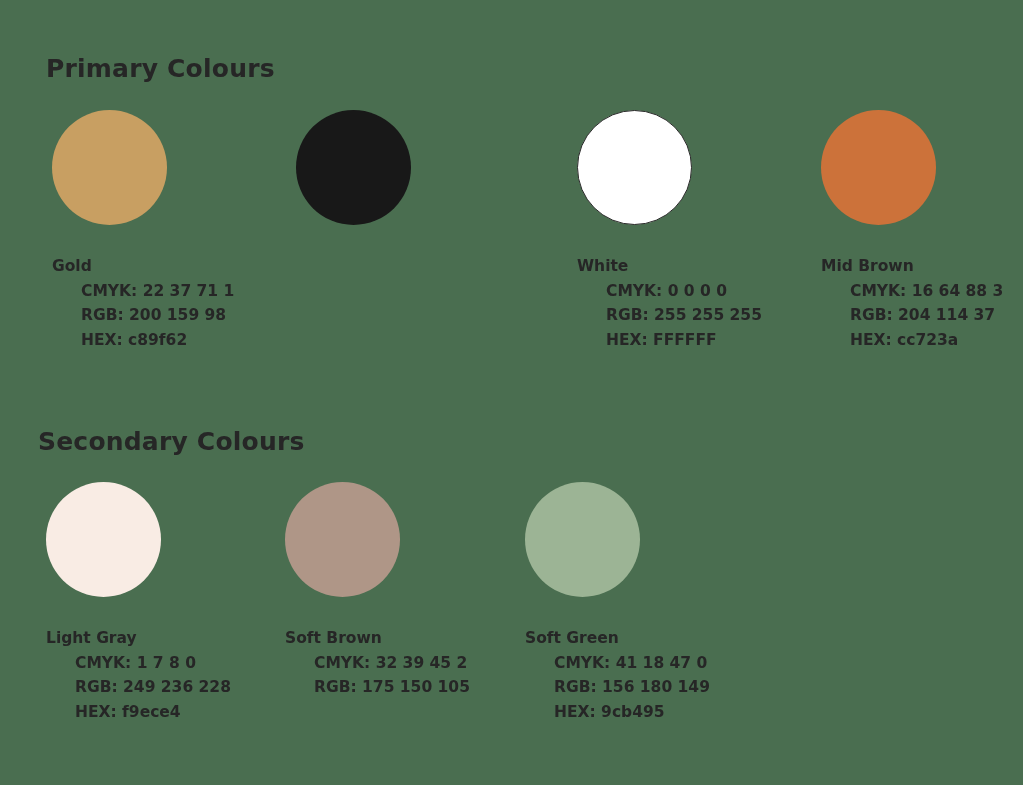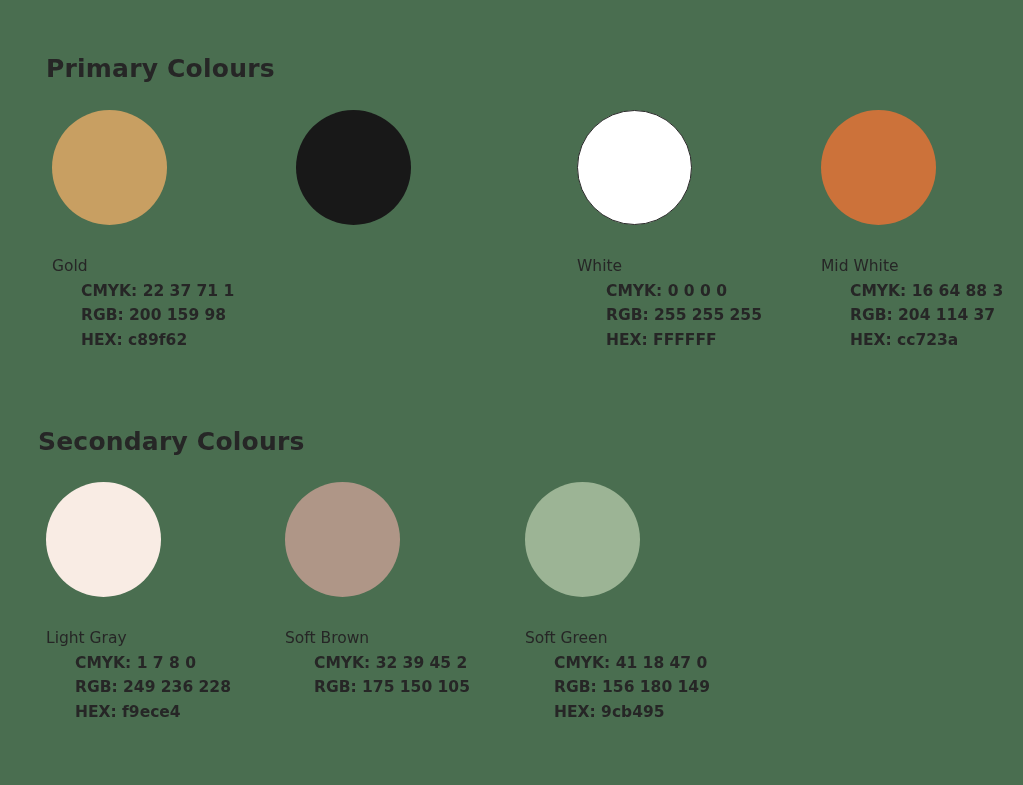--- a/index.html
+++ b/index.html
@@ -64,21 +64,21 @@
   .swatch-info {
     margin-top: 29px;
     font-size: 15.5px;
     line-height: 24.5px;
     font-weight: 700;
     color: #262626;
     white-space: nowrap;
   }
   .swatch-name {
     font-size: 15.5px;
-    font-weight: 400;
+    font-weight: 700;
     display: block;
   }
   .swatch-line { display: block; margin-left: 29px; }
 
   
   .col-1 { left: 52px; }
   .col-2 { left: 296px; }
   .col-3 { left: 577px; }
   .col-4 { left: 821px; }
 
@@ -116,21 +116,21 @@
         <span class="swatch-name">White</span>
         <span class="swatch-line">CMYK: 0 0 0 0</span>
         <span class="swatch-line">RGB: 255 255 255</span>
         <span class="swatch-line">HEX: FFFFFF</span>
       </div>
     </div>
 
     <div class="swatch col-4">
       <div class="swatch-circle" id="c-p3" style="background-color: rgb(204, 114, 58);"></div>
       <div class="swatch-info">
-        <span class="swatch-name">Mid White</span>
+        <span class="swatch-name">Mid Brown</span>
         <span class="swatch-line">CMYK: 16 64 88 3</span>
         <span class="swatch-line">RGB: 204 114 37</span>
         <span class="swatch-line">HEX: cc723a</span>
       </div>
     </div>
 
   </div>
 
   <div class="section-heading secondary">Secondary Colours</div>
 

